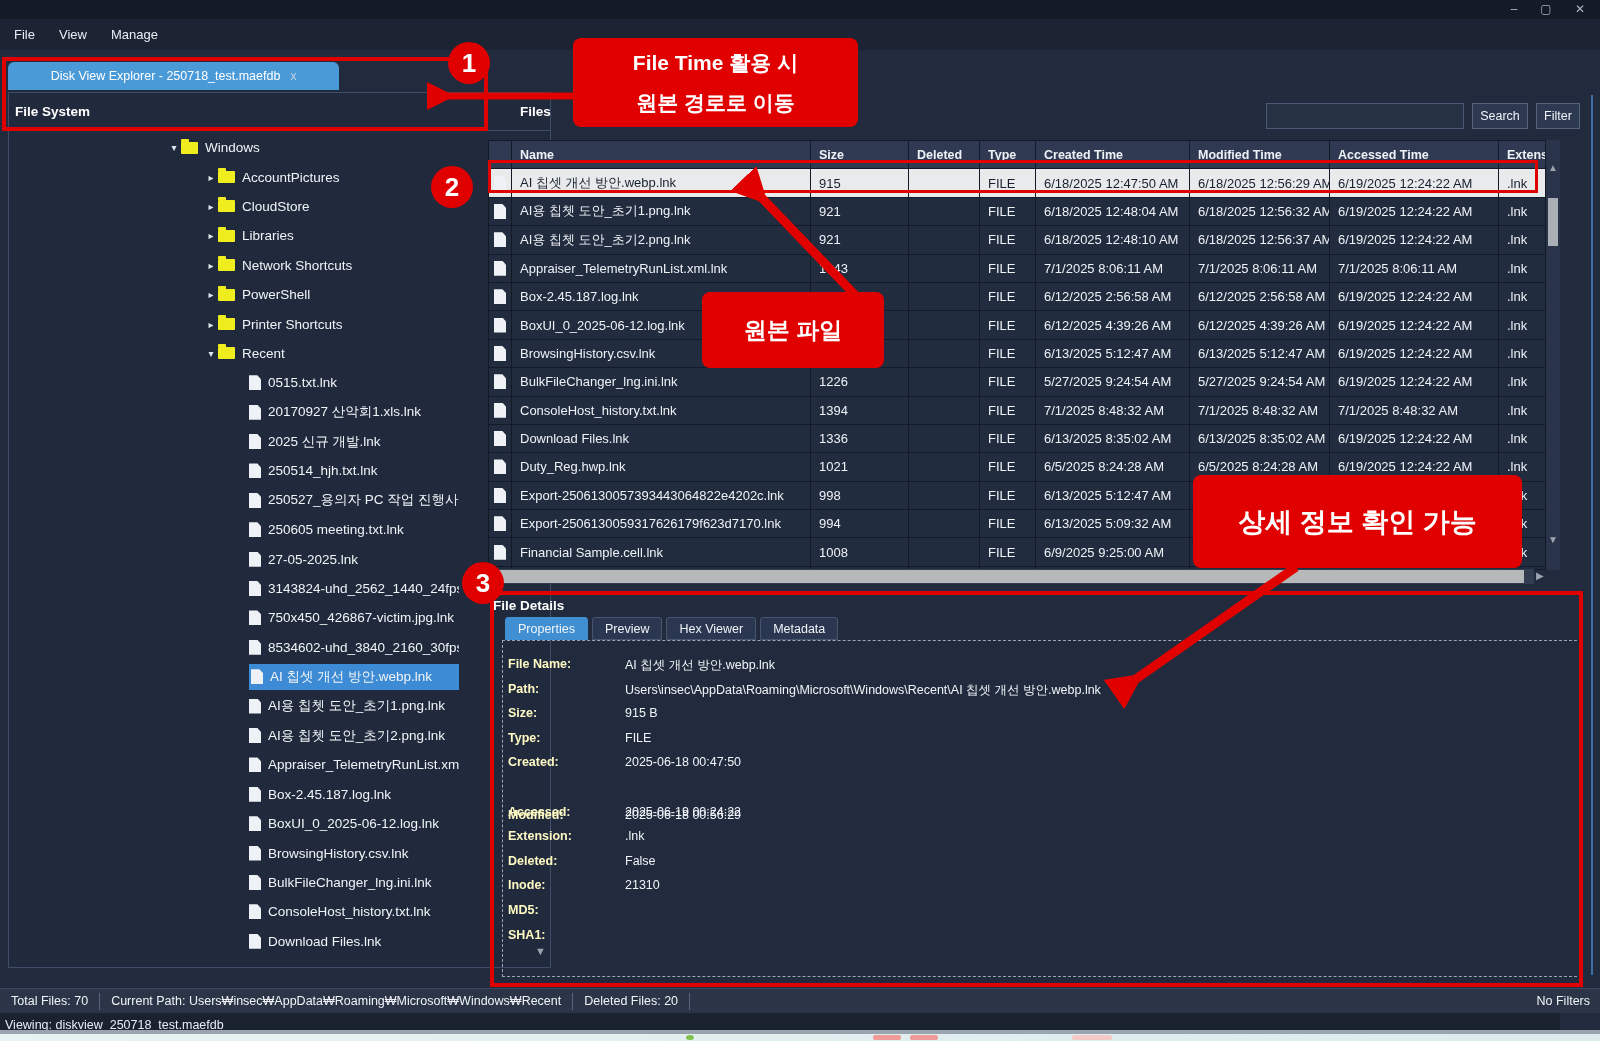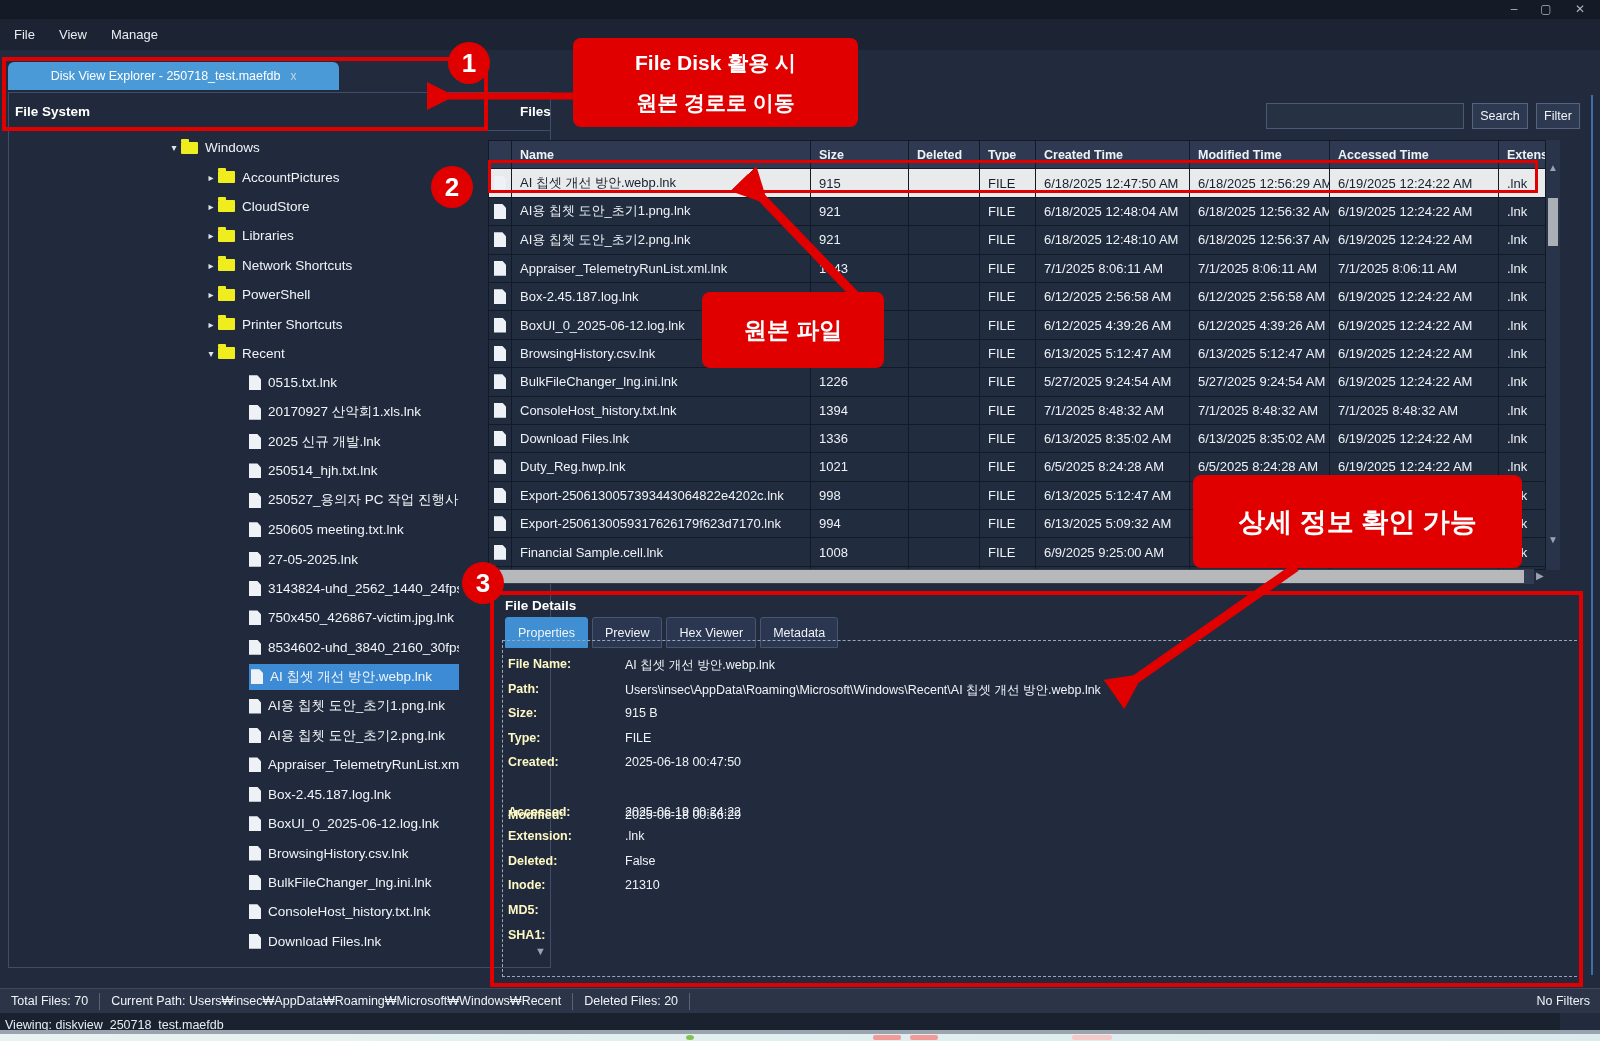--- a/index.html
+++ b/index.html
@@ -64,23 +64,23 @@
   .vscroll-track { position:absolute; left:1546px; top:140px; width:14px; height:430px; background:#29334a; }
   .vscroll-up   { position:absolute; left:1548px; top:162px; color:#9aa3ae; font-size:10px; }
   .vscroll-dn   { position:absolute; left:1548px; top:534px; color:#9aa3ae; font-size:10px; }
   .vscroll-thumb{ position:absolute; left:1548px; top:198px; width:10px; height:48px; background:#aab0b6; }
   .hscroll-track{ position:absolute; left:490px; top:569px; width:1044px; height:15px; background:#333d52; }
   .hscroll-thumb{ position:absolute; left:496px; top:570px; width:1028px; height:13px; background:#b6b8ba; }
   .hscroll-right{ position:absolute; left:1536px; top:570px; color:#9aa3ae; font-size:10px; }
   .panel-right-border { position:absolute; left:1591px; top:95px; width:2px; height:880px; background:#3d6ea5; }
 
   
-  .details-title { position:absolute; left:505px; top:598px; color:#fff; font-weight:bold; font-size:13.5px; }
+  .details-title { position:absolute; left:493px; top:598px; color:#fff; font-weight:bold; font-size:13.5px; }
   #dtabs { position:absolute; left:505px; top:617px; display:flex; gap:4px; }
-  .dtab { height:31px; padding:4px 12px; background:#2b3750; border:1px solid #46566e; color:#f0f4f8;
+  .dtab { height:23px; padding:4px 12px; background:#2b3750; border:1px solid #46566e; color:#f0f4f8;
           font-size:12.5px; display:flex; align-items:center; border-radius:3px 3px 0 0; }
   .dtab.active { background:#3f8fd2; border-color:#3f8fd2; }
   .dcontent { position:absolute; left:502px; top:640px; width:1080px; height:337px;
               border:1px dashed #9aa7b6; }
   .dfield { position:absolute; display:flex; }
   .dfield .dlab { width:117px; color:#fef9c3; font-weight:bold; font-size:12.5px; }
   .dfield .dval { color:#f0f4f8; font-size:12.5px; white-space:nowrap; }
 
   
   .statusbar { position:absolute; left:0; top:988px; width:1600px; height:25px; background:#2b3547;
@@ -571,21 +571,21 @@
 
   <div class="ann ann-rect" style="left:2px;top:57px;width:486px;height:74px;"></div>
   <div class="ann ann-rect" style="left:488px;top:160px;width:1050px;height:33px;border-width:3px;"></div>
   <div class="ann ann-rect" style="left:490px;top:591px;width:1093px;height:396px;"></div>
 
   <div class="ann ann-circle" style="left:448px;top:42px;">1</div>
   <div class="ann ann-circle" style="left:431px;top:166px;">2</div>
   <div class="ann ann-circle" style="left:462px;top:562px;">3</div>
 
   <div class="ann ann-callout" style="left:573px;top:38px;width:285px;height:89px;font-size:21px;gap:12px;">
-    <span>File Disk 활용 시</span>
+    <span>File Time 활용 시</span>
     <span>원본 경로로 이동</span>
   </div>
   <div class="ann ann-callout" style="left:702px;top:292px;width:182px;height:76px;font-size:23px;">
     <span>원본 파일</span>
   </div>
   <div class="ann ann-callout" style="left:1193px;top:475px;width:329px;height:93px;font-size:27px;">
     <span>상세 정보 확인 가능</span>
   </div>
 
 </div>

